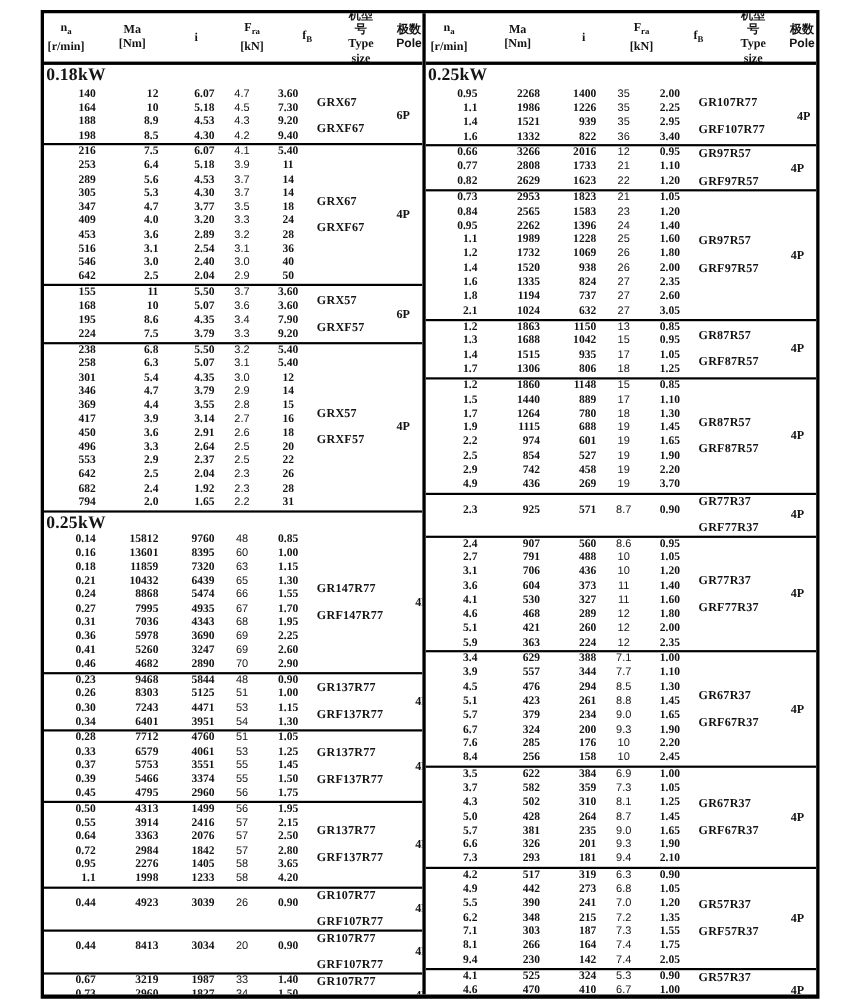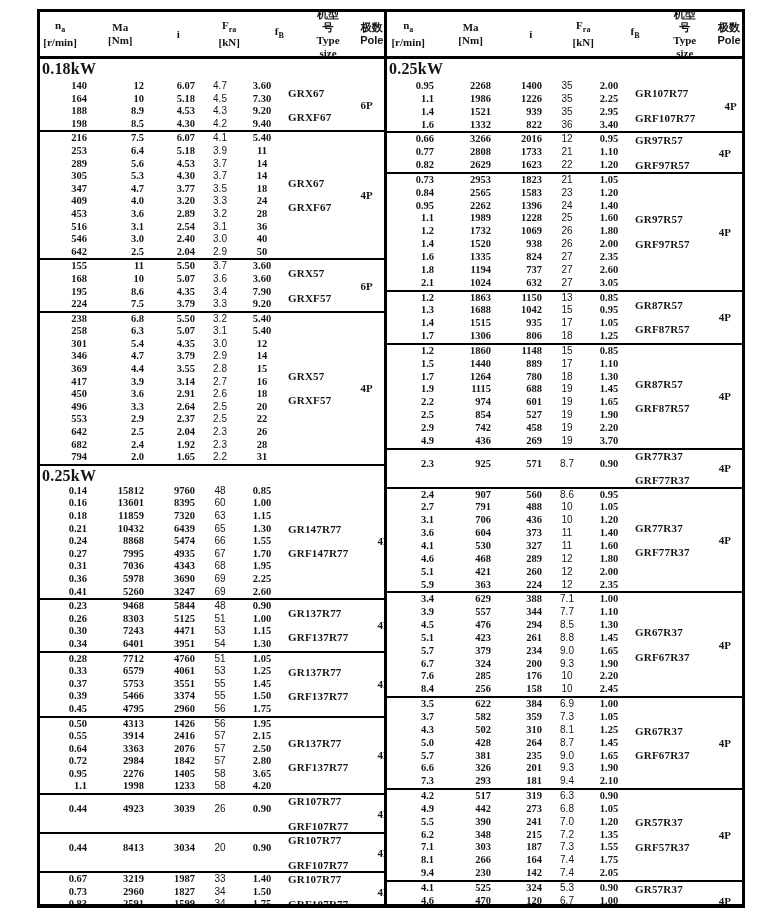--- a/index.html
+++ b/index.html
@@ -391,20 +391,27 @@
               <div class="cell cell-fra">69</div>
               <div class="cell cell-fb">2.25</div>
             </div>
             <div class="row">
               <div class="cell cell-na">0.41</div>
               <div class="cell cell-ma">5260</div>
               <div class="cell cell-i">3247</div>
               <div class="cell cell-fra">69</div>
               <div class="cell cell-fb">2.60</div>
             </div>
+            <div class="row">
+              <div class="cell cell-na">0.46</div>
+              <div class="cell cell-ma">4682</div>
+              <div class="cell cell-i">2890</div>
+              <div class="cell cell-fra">70</div>
+              <div class="cell cell-fb">2.90</div>
+            </div>
           </div>
           <div class="g-model">
             <div class="mline">GR147R77</div>
             <div class="mline">GRF147R77</div>
           </div>
           <div class="g-pole">
             <span class="ptxt">4P</span>
           </div>
         </div>
         <div class="group ruled">
@@ -490,21 +497,21 @@
           </div>
           <div class="g-pole">
             <span class="ptxt">4P</span>
           </div>
         </div>
         <div class="group ruled">
           <div class="g-rows">
             <div class="row">
               <div class="cell cell-na">0.50</div>
               <div class="cell cell-ma">4313</div>
-              <div class="cell cell-i">1426</div>
+              <div class="cell cell-i">1499</div>
               <div class="cell cell-fra">56</div>
               <div class="cell cell-fb">1.95</div>
             </div>
             <div class="row">
               <div class="cell cell-na">0.55</div>
               <div class="cell cell-ma">3914</div>
               <div class="cell cell-i">2416</div>
               <div class="cell cell-fra">57</div>
               <div class="cell cell-fb">2.15</div>
             </div>
@@ -1172,21 +1179,21 @@
             <div class="row">
               <div class="cell cell-na">4.1</div>
               <div class="cell cell-ma">525</div>
               <div class="cell cell-i">324</div>
               <div class="cell cell-fra">5.3</div>
               <div class="cell cell-fb">0.90</div>
             </div>
             <div class="row">
               <div class="cell cell-na">4.6</div>
               <div class="cell cell-ma">470</div>
-              <div class="cell cell-i">120</div>
+              <div class="cell cell-i">410</div>
               <div class="cell cell-fra">6.7</div>
               <div class="cell cell-fb">1.00</div>
             </div>
             <div class="row">
               <div class="cell cell-na">5.1</div>
               <div class="cell cell-ma">424</div>
               <div class="cell cell-i">262</div>
               <div class="cell cell-fra">6.8</div>
               <div class="cell cell-fb">1.10</div>
             </div>

